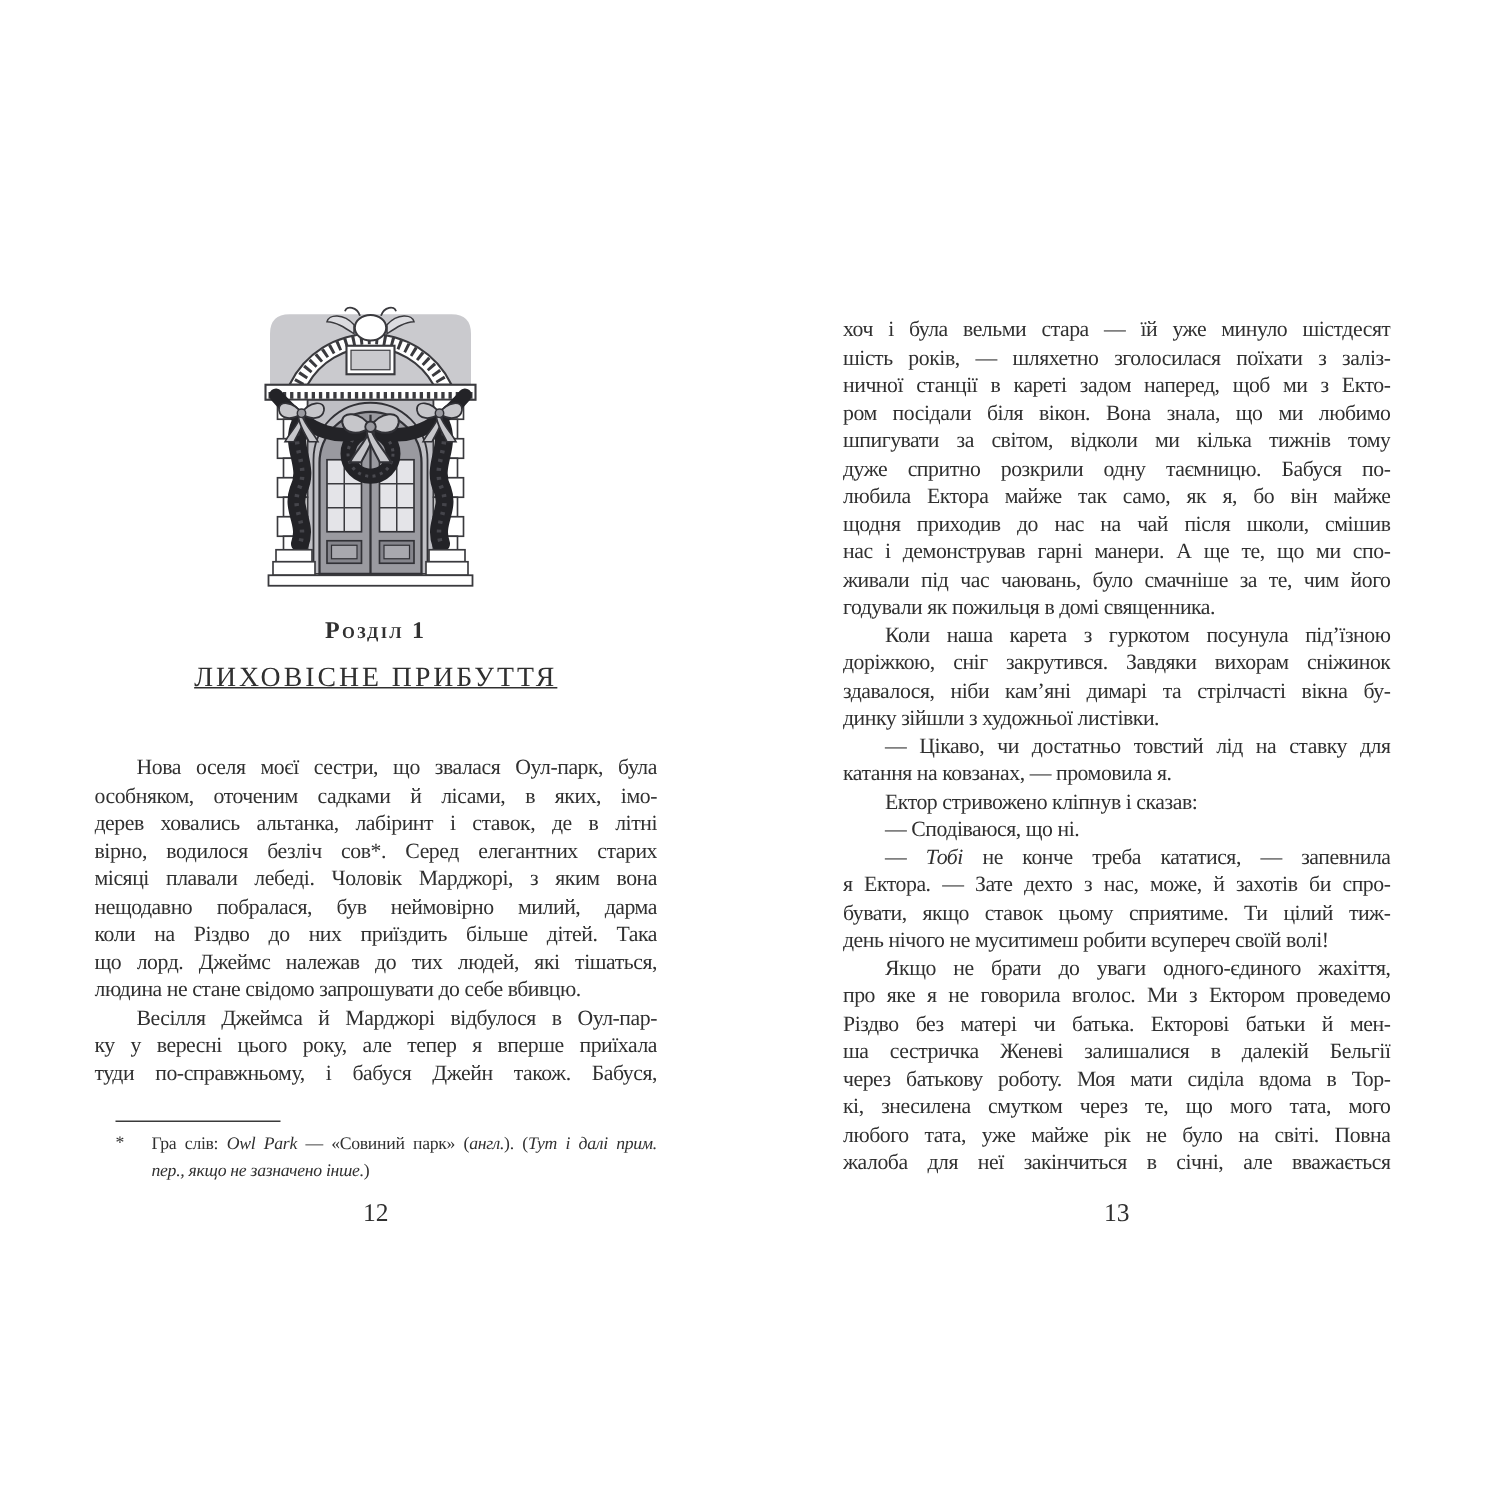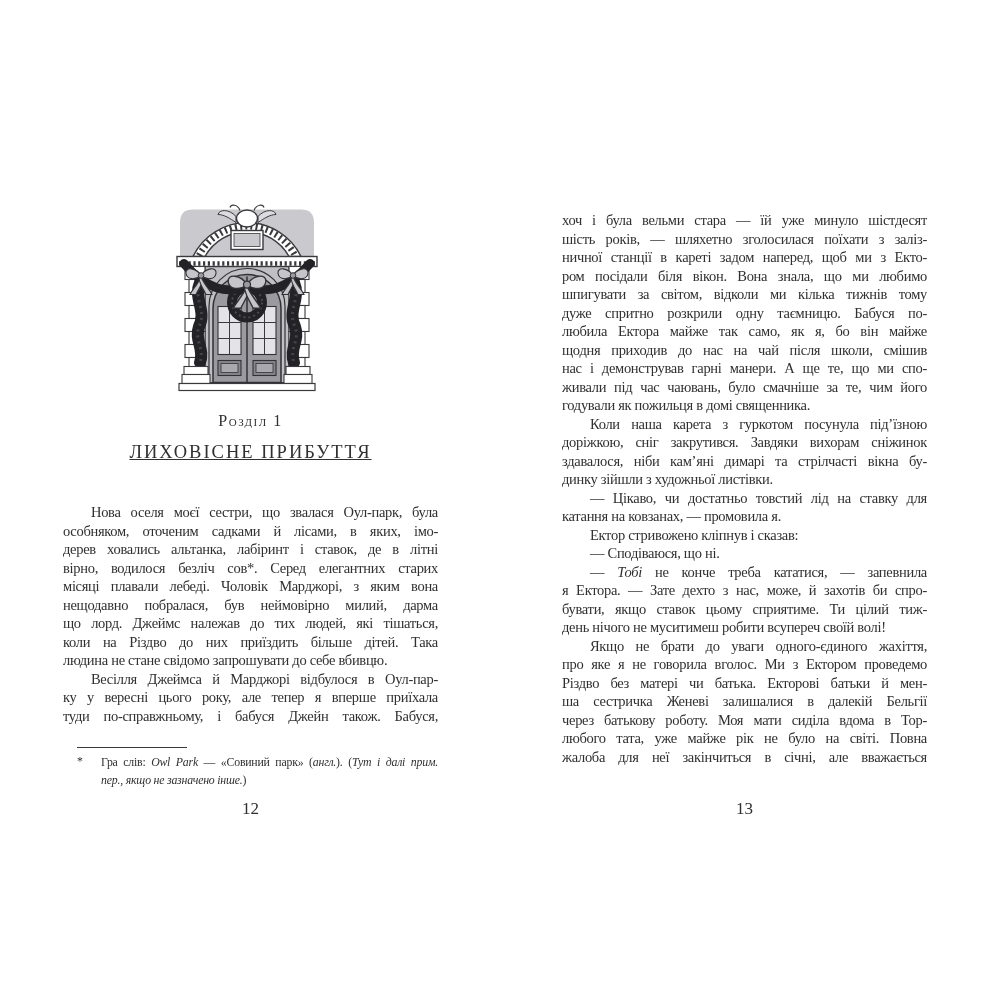--- a/index.html
+++ b/index.html
@@ -13,21 +13,21 @@
   .line{
     height:18.5px;line-height:18.5px;overflow:hidden;
     text-align:justify;text-align-last:justify;
   }
   .line.last{text-align:left;text-align-last:left;}
   .line.indent{text-indent:28px;}
   
   .illustration{position:absolute;left:167px;top:202px;width:160px;height:193px;}
   .chapter-label{
     position:absolute;left:63px;top:412px;width:375px;text-align:center;
-    font-variant:small-caps;font-size:16px;letter-spacing:1.5px;
+    font-variant:small-caps;font-size:16px;letter-spacing:1.5px;font-weight:bold;
   }
   .chapter-title{
     position:absolute;left:63px;top:442px;width:375px;text-align:center;
     text-transform:uppercase;font-size:18.5px;letter-spacing:2px;text-decoration:underline;
   }
   .footnote-rule{position:absolute;left:77px;top:747px;width:110px;border-top:1.4px solid #3a3a3a;}
   .footnote{
     position:absolute;left:77px;top:754px;width:361px;display:flex;
     font-size:11.8px;letter-spacing:-0.2px;
   }
@@ -140,22 +140,22 @@
     <div class="chapter-title">Лиховісне прибуття</div>
 
     <div id="left-body" class="body-block">
         <div class="para">
           <div class="line indent">Нова оселя моєї сестри, що звалася Оул-парк, була</div>
           <div class="line">особняком, оточеним садками й лісами, в яких, імо-</div>
           <div class="line">дерев ховались альтанка, лабіринт і ставок, де в літні</div>
           <div class="line">вірно, водилося безліч сов*. Серед елегантних старих</div>
           <div class="line">місяці плавали лебеді. Чоловік Марджорі, з яким вона</div>
           <div class="line">нещодавно побралася, був неймовірно милий, дарма</div>
+          <div class="line">коли на Різдво до них приїздить більше дітей. Така</div>
           <div class="line">що лорд. Джеймс належав до тих людей, які тішаться,</div>
-          <div class="line">коли на Різдво до них приїздить більше дітей. Така</div>
           <div class="line last">людина не стане свідомо запрошувати до себе вбивцю.</div>
         </div>
         <div class="para">
           <div class="line indent">Весілля Джеймса й Марджорі відбулося в Оул-пар-</div>
           <div class="line">ку у вересні цього року, але тепер я вперше приїхала</div>
           <div class="line">туди по-справжньому, і бабуся Джейн також. Бабуся,</div>
         </div>
       </div>
 
     <div class="footnote-rule"></div>
@@ -207,20 +207,21 @@
           <div class="line">я Ектора. — Зате дехто з нас, може, й захотів би спро-</div>
           <div class="line">бувати, якщо ставок цьому сприятиме. Ти цілий тиж-</div>
           <div class="line last">день нічого не муситимеш робити всупереч своїй волі!</div>
         </div>
         <div class="para">
           <div class="line indent">Якщо не брати до уваги одного-єдиного жахіття,</div>
           <div class="line">про яке я не говорила вголос. Ми з Ектором проведемо</div>
           <div class="line">Різдво без матері чи батька. Екторові батьки й мен-</div>
           <div class="line">ша сестричка Женеві залишалися в далекій Бельгії</div>
           <div class="line">через батькову роботу. Моя мати сиділа вдома в Тор-</div>
+          <div class="line">кі, знесилена смутком через те, що мого тата, мого</div>
           <div class="line">любого тата, уже майже рік не було на світі. Повна</div>
           <div class="line">жалоба для неї закінчиться в січні, але вважається</div>
         </div>
       </div>
 
     <div id="pn-right" class="page-number">13</div>
   </div>
 
 </div>
 

